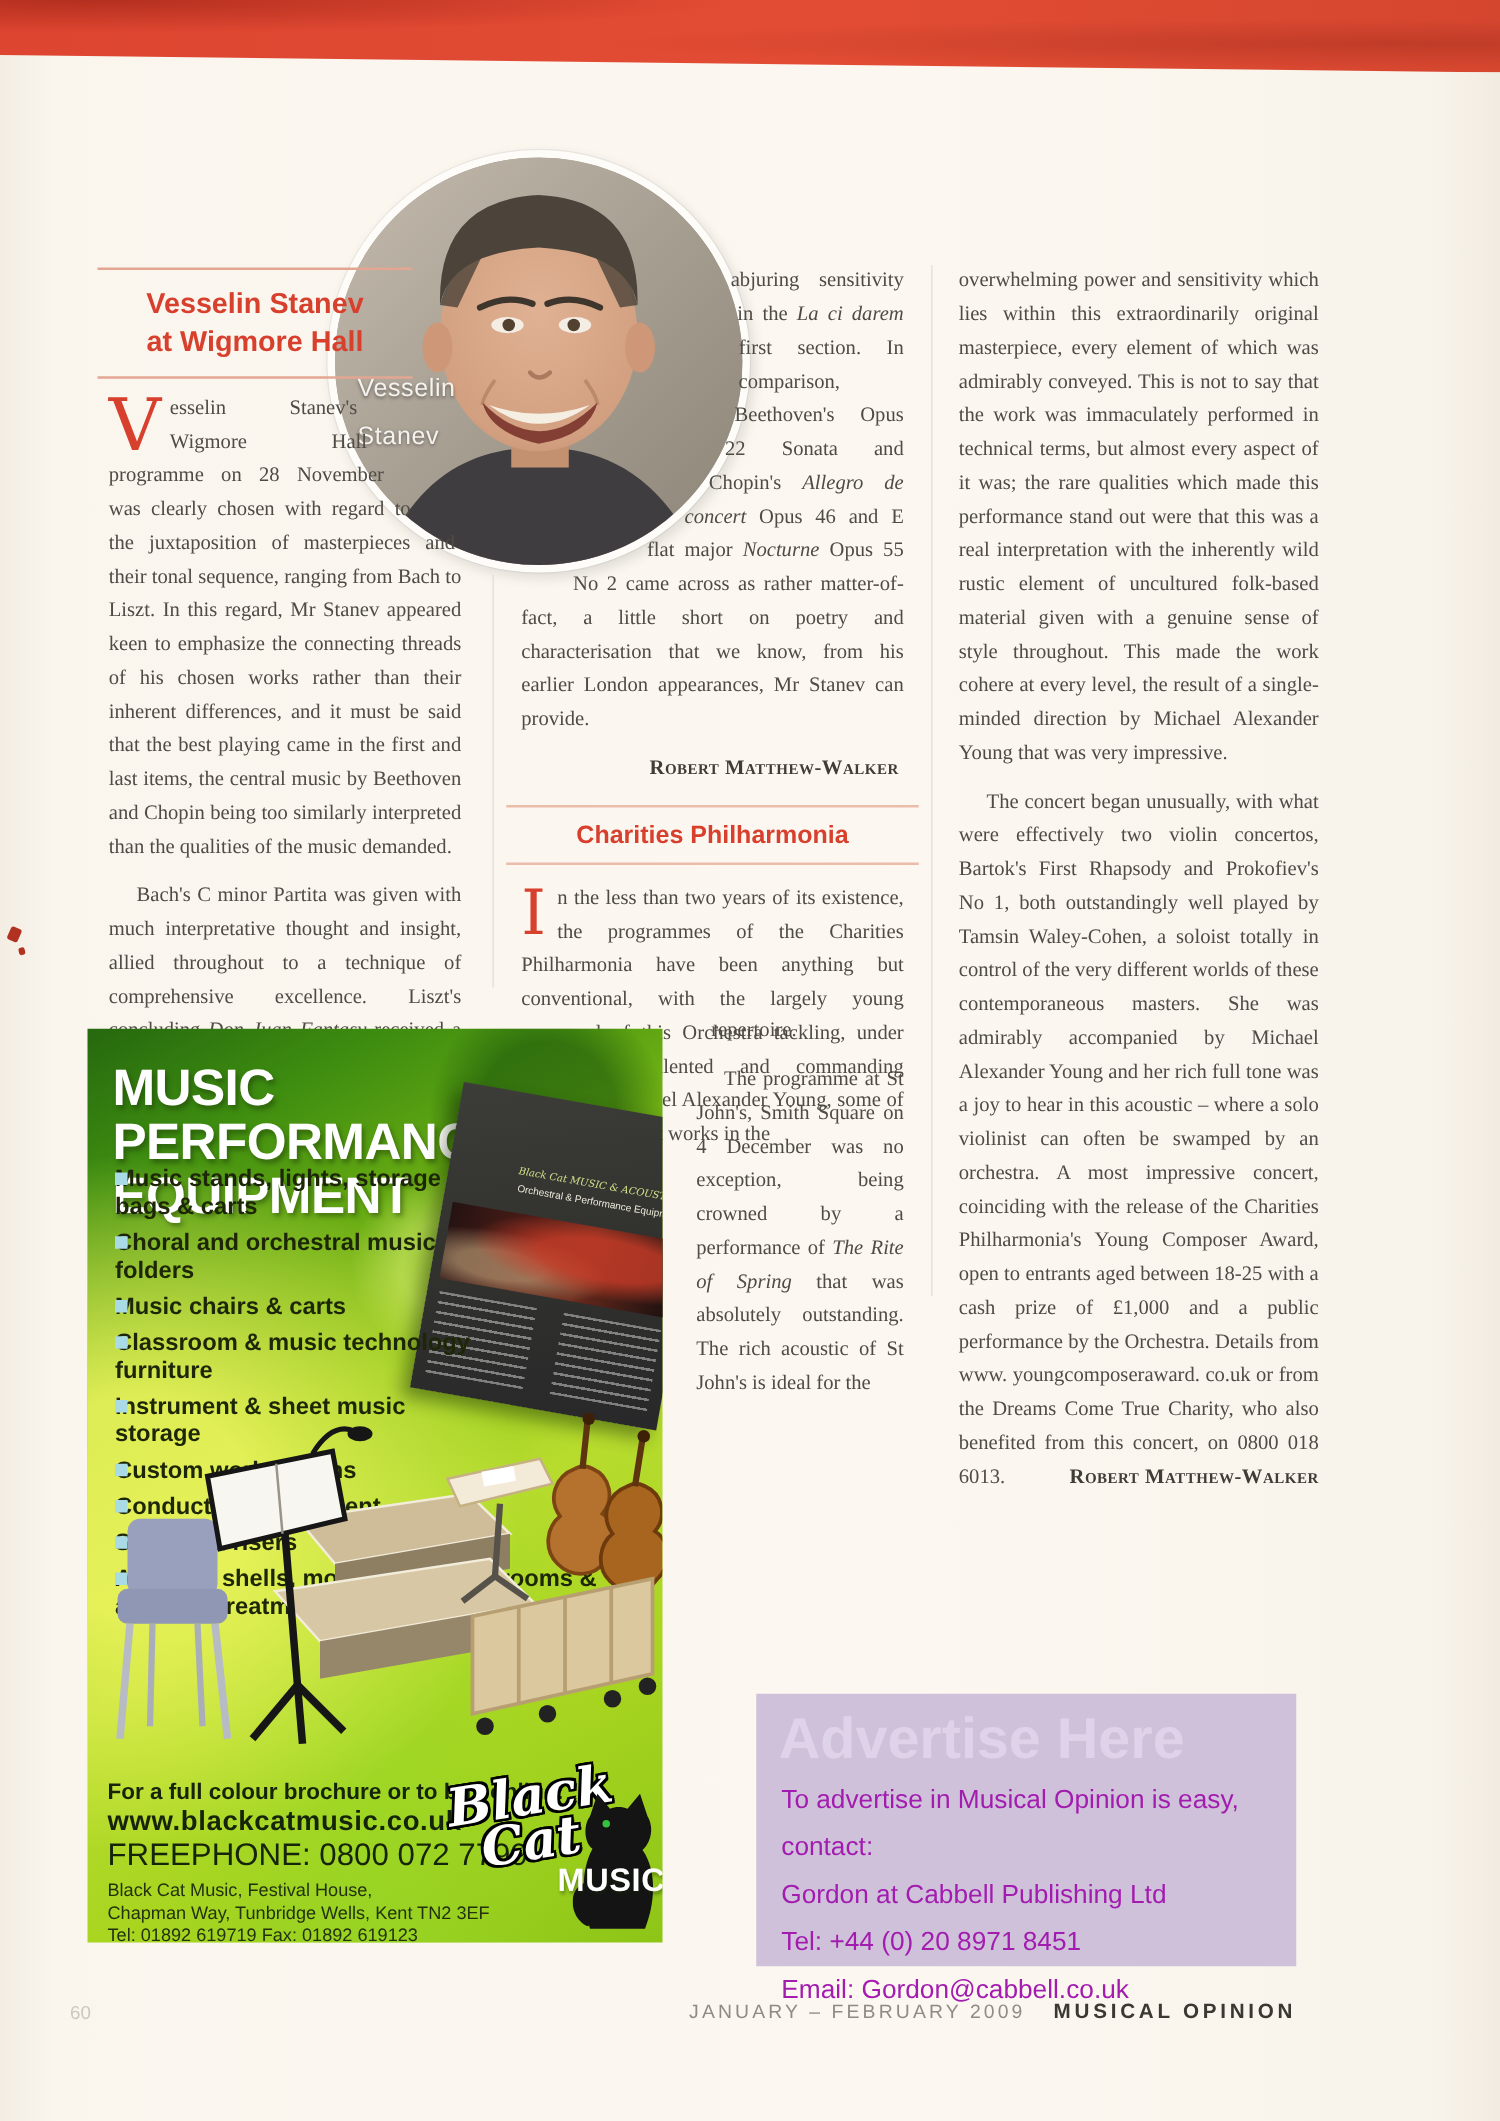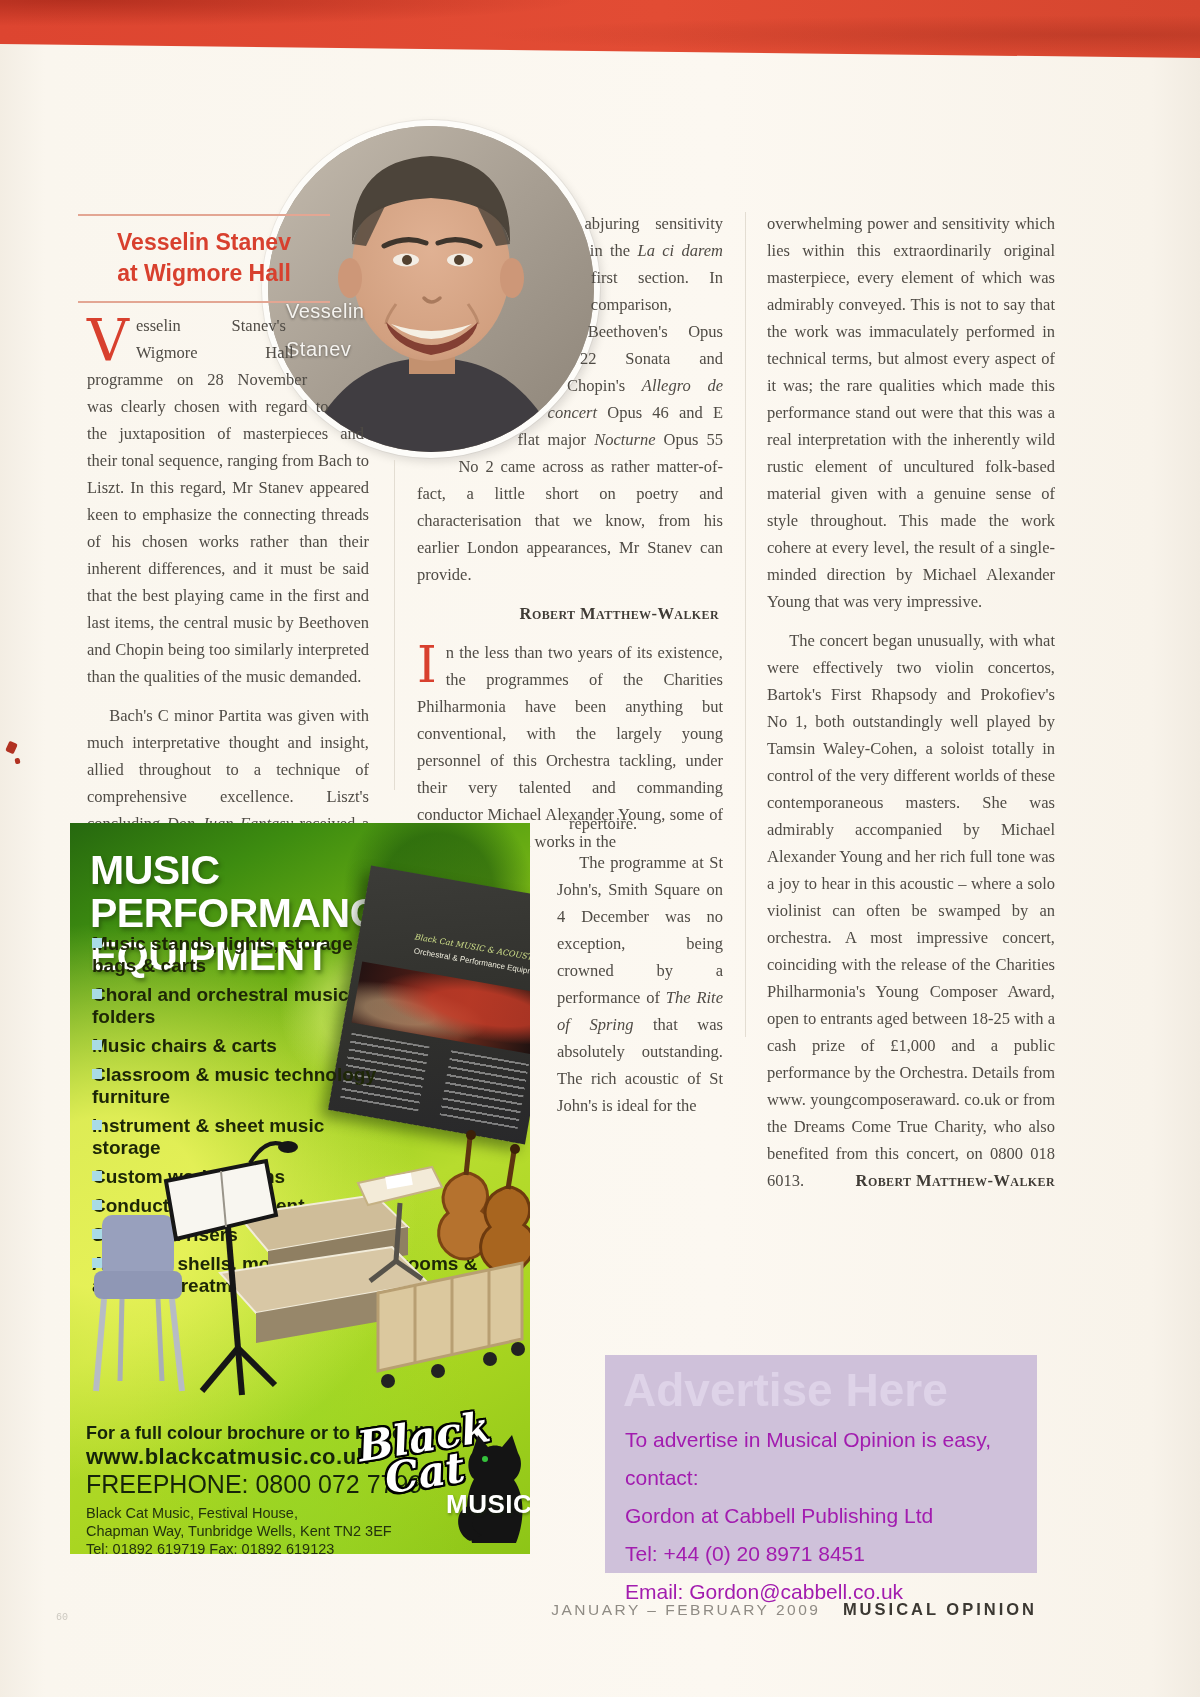--- a/index.html
+++ b/index.html
@@ -111,21 +111,21 @@
 
   
   .advbox{position:absolute;left:605px;top:1355px;width:432px;height:218px;background:#cfc1da;}
   .advbox .wm{position:absolute;left:18px;top:8px;font-family:"Liberation Sans",sans-serif;font-weight:800;
               font-size:46px;color:#ded3e8;letter-spacing:0;}
   .advbox .lines{position:absolute;left:20px;top:66px;font-family:"Liberation Sans",sans-serif;
                  font-size:21px;line-height:38px;color:#a21caf;}
 
   
   .footer{position:absolute;left:0;top:1600px;width:1200px;height:30px;font-family:"Liberation Sans",sans-serif;}
-  .pnum{position:absolute;left:56px;top:12px;font-size:10px;color:#ccc8c0;font-family:Liberation Mono, monospace;}
+  .pnum{position:absolute;left:56px;top:2px;font-size:15px;color:#ccc8c0;}
   .fright{position:absolute;right:163px;top:0;white-space:nowrap;}
   .issue{font-size:15.5px;letter-spacing:2.5px;color:#8f8b84;}
   .mag{font-size:16.5px;font-weight:700;letter-spacing:3px;color:#3b3832;margin-left:18px;}
   i{font-style:italic;}
 </style>
 </head>
 <body>
 
 <div class="page">
 
@@ -182,20 +182,21 @@
   <div class="col1 colbase">
     <div class="wrapR"></div>
     <p><span class="dc">V</span><span>esselin Stanev's Wigmore Hall programme on 28 November was clearly chosen with regard to the juxtaposition of masterpieces and their tonal sequence, ranging from Bach to Liszt. In this regard, Mr Stanev appeared keen to emphasize the connecting threads of his chosen works rather than their inherent differences, and it must be said that the best playing came in the first and last items, the central music by Beethoven and Chopin being too similarly interpreted than the qualities of the music demanded.</span></p>
     <p class="ind">Bach's C minor Partita was given with much interpretative thought and insight, allied throughout to a technique of comprehensive excellence. Liszt's concluding <i>Don Juan Fantasy</i> received a true virtuoso reading, not</p>
   </div>
 
   <div class="col2 colbase">
     <div class="circleSpacer"></div>
     <p>abjuring sensitivity in the <i>La ci darem</i> first section. In comparison, Beethoven's Opus 22 Sonata and Chopin's <i>Allegro de concert</i> Opus 46 and E flat major <i>Nocturne</i> Opus 55 No 2 came across as rather matter-of-fact, a little short on poetry and characterisation that we know, from his earlier London appearances, Mr Stanev can provide.</p>
     <span class="byline">Robert Matthew-Walker</span>
+    <div class="sec-head">Charities Philharmonia</div>
     <p><span class="dc dc-i">I</span><span>n the less than two years of its existence, the programmes of the Charities Philharmonia have been anything but conventional, with the largely young personnel of this Orchestra tackling, under their very talented and commanding conductor Michael Alexander Young, some of the most difficult works in the</span></p>
   </div>
 
   <div class="col2b colbase">
     <p class="pr">repertoire.</p>
     <p class="ind">The programme at St John's, Smith Square on 4 December was no exception, being crowned by a performance of <i>The Rite of Spring</i> that was absolutely outstanding. The rich acoustic of St John's is ideal for the</p>
   </div>
 
   <div class="col3 colbase">
     <p>overwhelming power and sensitivity which lies within this extraordinarily original masterpiece, every element of which was admirably conveyed. This is not to say that the work was immaculately performed in technical terms, but almost every aspect of it was; the rare qualities which made this performance stand out were that this was a real interpretation with the inherently wild rustic element of uncultured folk-based material given with a genuine sense of style throughout. This made the work cohere at every level, the result of a single-minded direction by Michael Alexander Young that was very impressive.</p>

